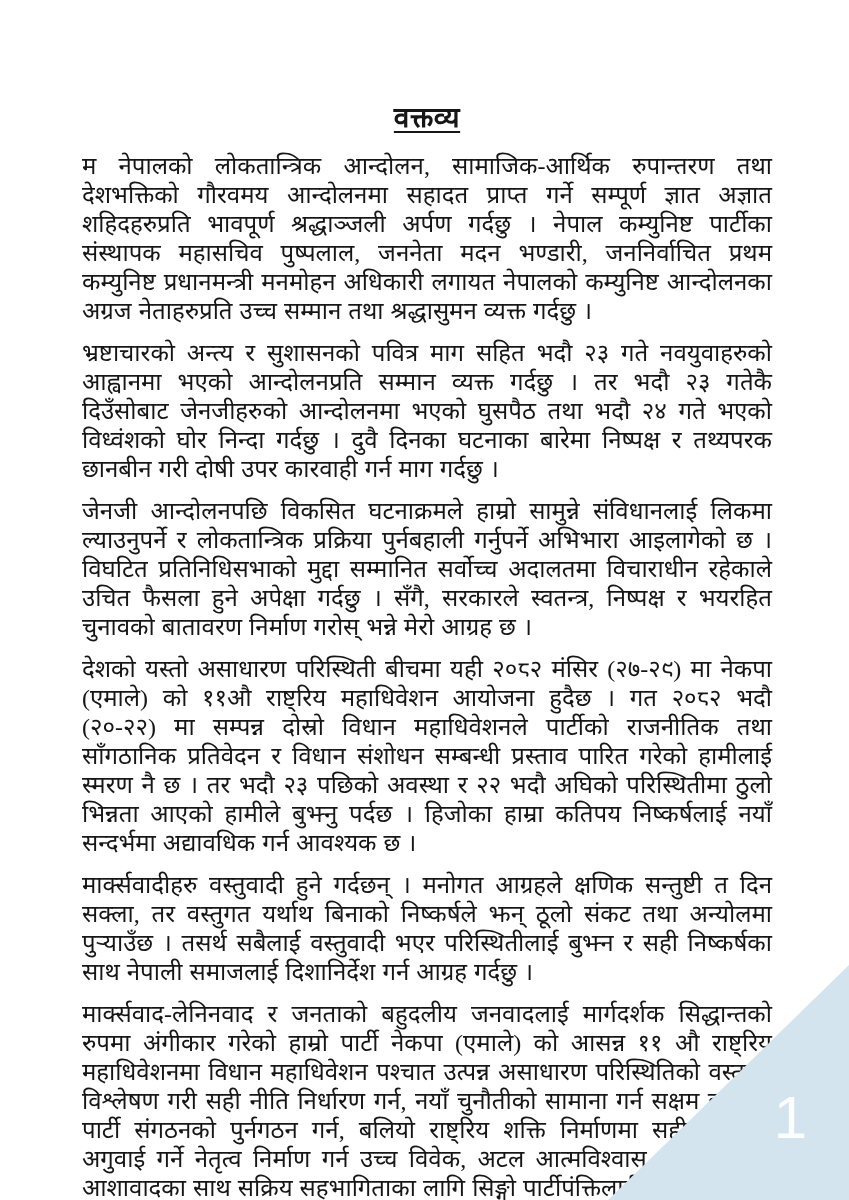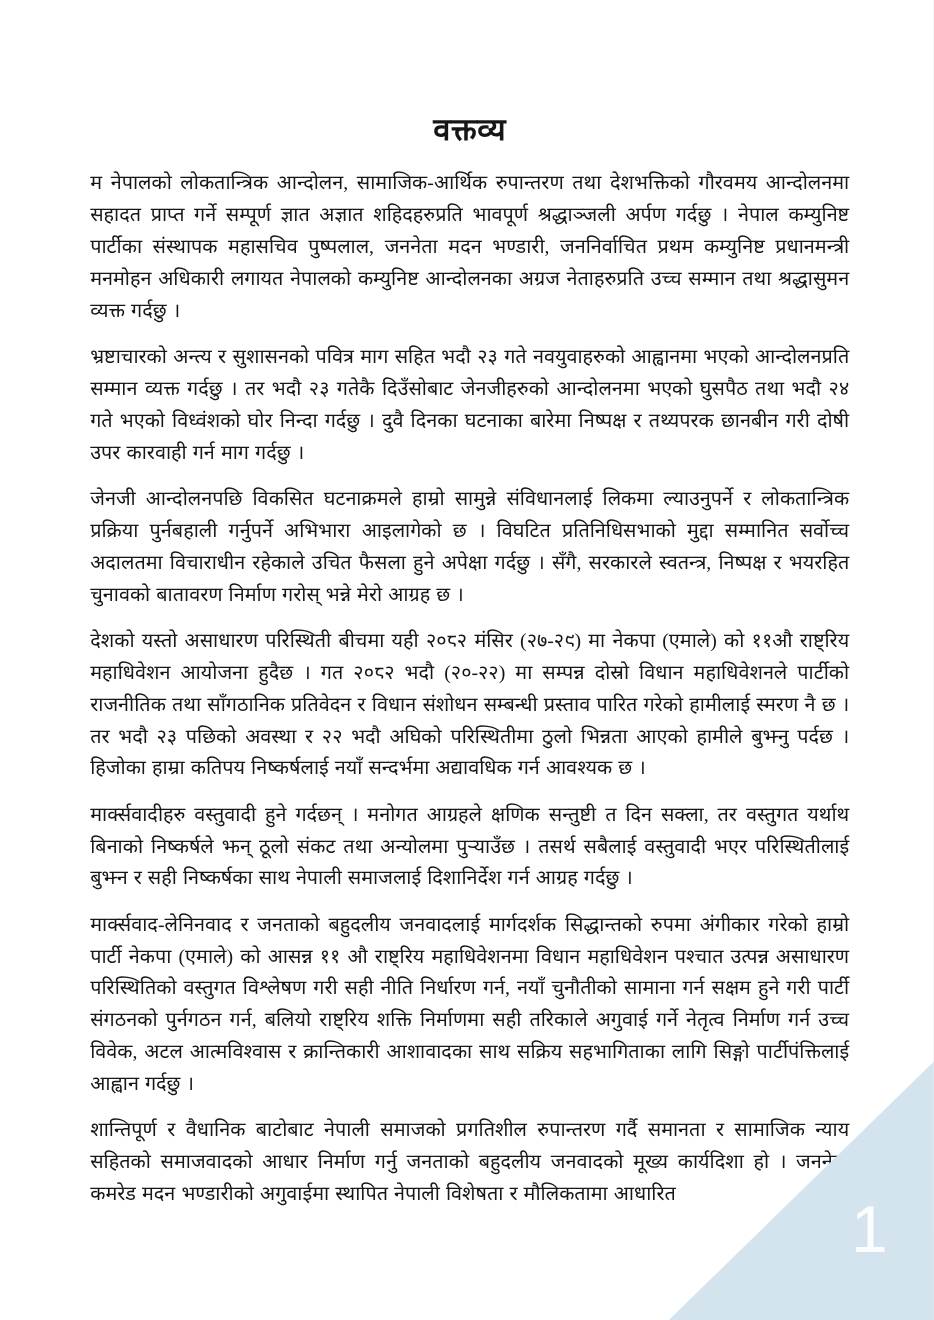--- a/index.html
+++ b/index.html
@@ -23,26 +23,27 @@
     left: 82px;
     width: 690px;
     padding-top: 97px;
   }
   .doc-title {
     margin: 0 0 17px 0;
     text-align: center;
     font-size: 28px;
     font-weight: 700;
     letter-spacing: 0.5px;
+    text-decoration: underline;
     text-underline-offset: 4px;
     text-decoration-thickness: 1.5px;
   }
   .doc-paragraph {
     margin: 0 0 13px 0;
-    font-size: 18px;
+    font-size: 24px;
     line-height: 29px;
     text-align: justify;
     text-justify: inter-word;
     word-spacing: 1px;
   }
   .corner-triangle {
     position: absolute;
     left: 608px;
     top: 965px;
     width: 241px;

